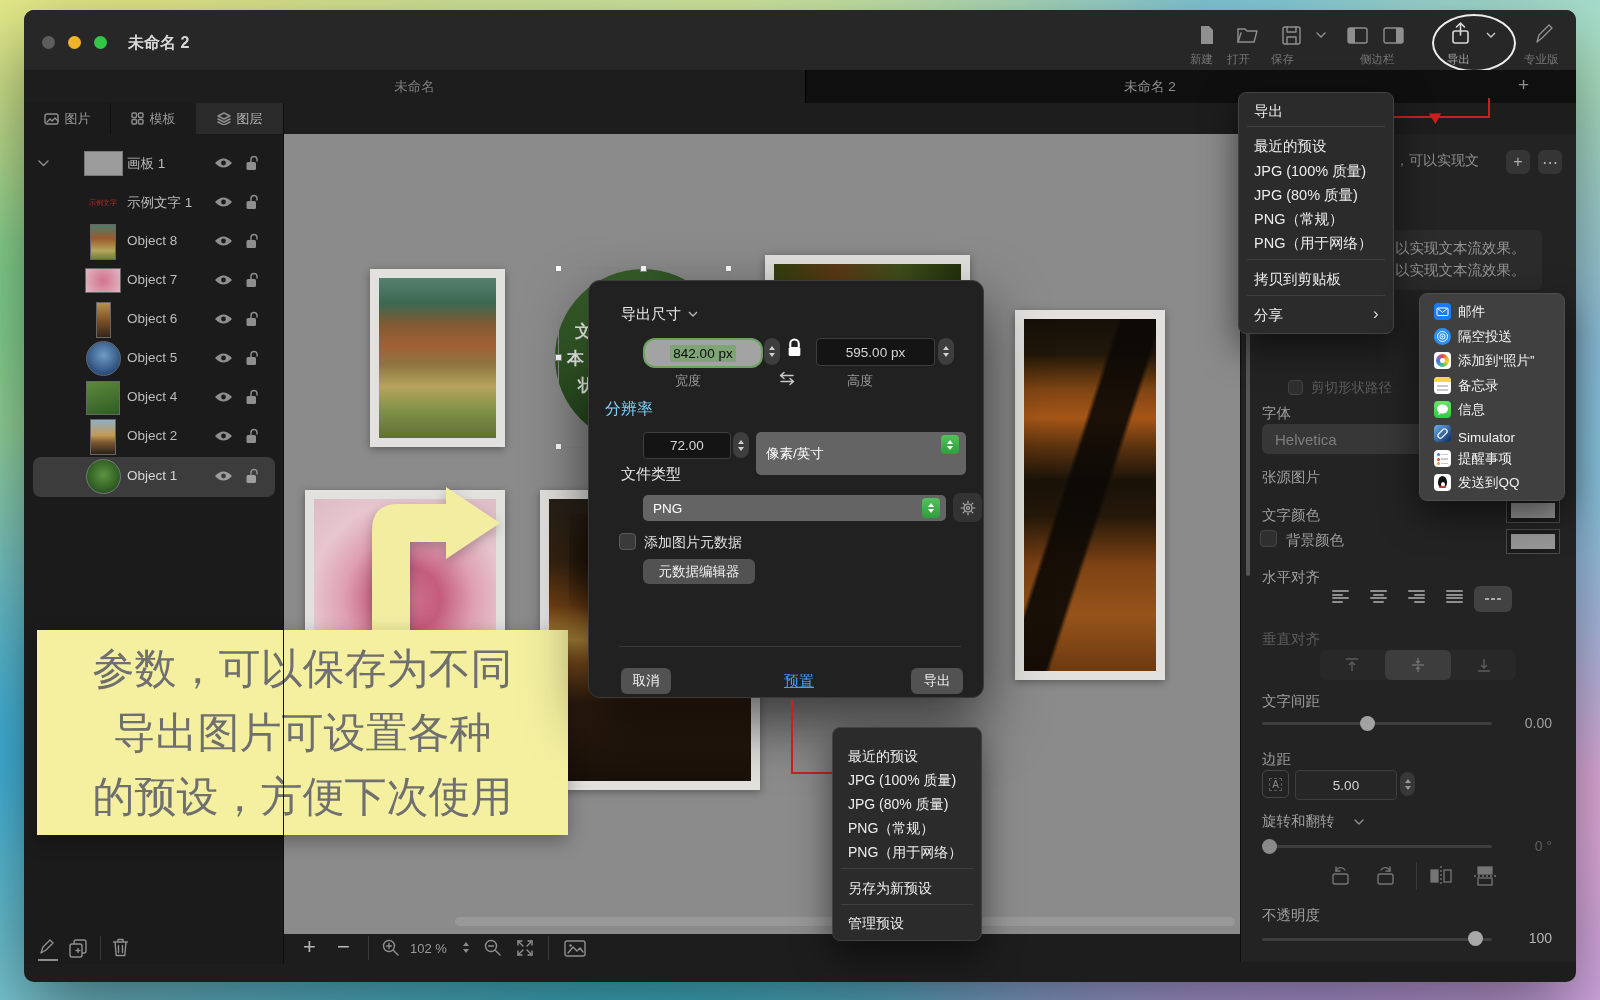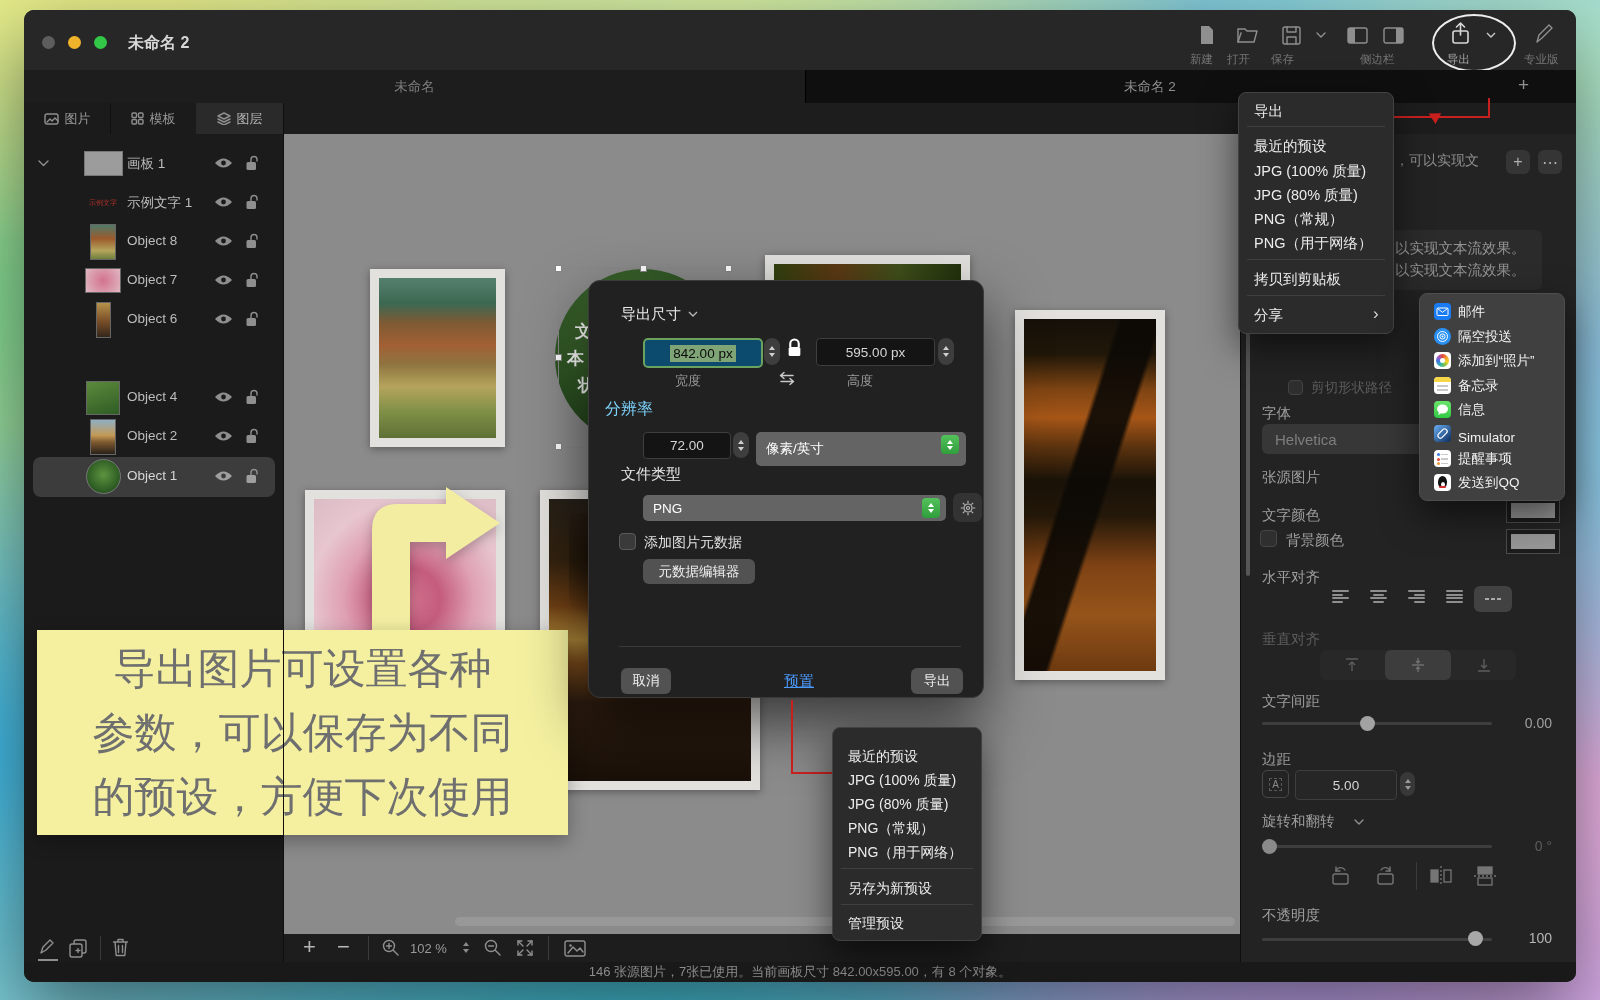--- a/index.html
+++ b/index.html
@@ -275,20 +275,38 @@
         </svg>
       </div>
     <div class="llock">
         <svg width="15" height="16" viewBox="0 0 15 16">
           <path d="M6 7V4.5a3 3 0 0 1 6 0V6" class="s" stroke-width="1.6"></path>
           <rect x="1.5" y="7" width="9.5" height="8" rx="1.5" fill="#8f8f8f"></rect>
         </svg>
       </div>
   </div>
 
+  <div class="lrow" style="top:339px">
+    <div class="lthumb">
+        <div style="width:33px;height:33px;border-radius:50%;border:1px solid #666;background:radial-gradient(circle at 50% 40%,#6f9cc4,#2e4f7e 70%,#1d3a5e)"></div>
+      </div>
+    <div class="lname">Object 5</div>
+    <div class="leye">
+        <svg width="19" height="12" viewBox="0 0 19 12">
+          <path d="M1 6Q9.5 -3 18 6 9.5 15 1 6z" fill="#8f8f8f"></path>
+          <circle cx="9.5" cy="6" r="2.4" fill="#1b1b1b"></circle>
+        </svg>
+      </div>
+    <div class="llock">
+        <svg width="15" height="16" viewBox="0 0 15 16">
+          <path d="M6 7V4.5a3 3 0 0 1 6 0V6" class="s" stroke-width="1.6"></path>
+          <rect x="1.5" y="7" width="9.5" height="8" rx="1.5" fill="#8f8f8f"></rect>
+        </svg>
+      </div>
+  </div>
 
   <div class="lrow" style="top:378px">
     <div class="lthumb">
         <div style="width:32px;height:32px;border:1px solid #666;background:linear-gradient(160deg,#5c8a3c,#2f5c24)"></div>
       </div>
     <div class="lname">Object 4</div>
     <div class="leye">
         <svg width="19" height="12" viewBox="0 0 19 12">
           <path d="M1 6Q9.5 -3 18 6 9.5 15 1 6z" fill="#8f8f8f"></path>
           <circle cx="9.5" cy="6" r="2.4" fill="#1b1b1b"></circle>
@@ -378,22 +396,22 @@
   <div class="handle" style="left:725px;top:354px"></div>
   <div class="handle" style="left:555px;top:443px"></div>
   <div class="handle" style="left:640px;top:443px"></div>
   <div class="handle" style="left:725px;top:443px"></div>
 
   <svg class="abs" style="left:364px;top:486px;filter:drop-shadow(0 4px 6px rgba(0,0,0,.25))" width="140" height="150" viewBox="0 0 140 150">
     <path d="M8 150 V44 Q8 18 34 18 H82 V1 L136 37 L82 73 V56 H46 V150 Z" fill="#f2eda1"></path>
   </svg>
 
   <div class="abs" style="left:37px;top:630px;width:531px;height:205px;background:#f4f0a0;display:flex;flex-direction:column;align-items:center;justify-content:center;box-shadow:0 6px 18px rgba(0,0,0,.3)">
+    <div style="font-size:42px;line-height:64px;color:#6f6f6f;white-space:nowrap">参数，可以保存为不同</div>
     <div style="font-size:42px;line-height:64px;color:#6f6f6f;white-space:nowrap">导出图片可设置各种</div>
-    <div style="font-size:42px;line-height:64px;color:#6f6f6f;white-space:nowrap">参数，可以保存为不同</div>
     <div style="font-size:42px;line-height:64px;color:#6f6f6f;white-space:nowrap">的预设，方便下次使用</div>
   </div>
 
   <div class="abs" style="left:455px;top:917px;width:780px;height:9px;border-radius:5px;background:#9a9a9a;opacity:.85"></div>
 
   <div class="abs" style="left:283px;top:103px;width:1px;height:861px;background:#0e0e0e"></div>
   <div class="abs" style="left:1240px;top:134px;width:1px;height:828px;background:#0e0e0e"></div>
 
   <div class="abs" style="left:1241px;top:134px;width:335px;height:828px;background:#232323"></div>
   <div class="abs" style="left:1246px;top:178px;width:4px;height:398px;border-radius:2px;background:#565656"></div>
@@ -621,34 +639,31 @@
   <div class="abs" style="left:564px;top:940px">
     <svg width="22" height="17" viewBox="0 0 22 17">
         <g class="s" stroke-width="1.3">
           <rect x="1" y="1" width="20" height="15" rx="2"></rect>
           <path d="M4 13l5-6 4 4 3-3 3 4"></path>
           <circle cx="6.5" cy="5.5" r="1.3" fill="#8f8f8f" stroke="none"></circle>
         </g>
       </svg>
   </div>
 
-  <div class="abs" style="left:24px;top:962px;width:1552px;height:20px;background:#191919;border-radius:0 0 10px 10px;display:flex;align-items:center;justify-content:center">
-    <span style="font-size:13px;color:#8c8c8c;white-space:nowrap">146 张源图片，7张已使用。当前画板尺寸 842.00x595.00，有 8 个对象。</span>
-  </div>
 
   <div class="abs" style="left:588px;top:280px;width:396px;height:418px;background:#212121;border:1px solid #3a3a3a;border-radius:12px;box-shadow:0 24px 60px rgba(0,0,0,.6);box-sizing:border-box">
 
     <div class="abs" style="left:32px;top:24px;display:flex;align-items:center;gap:7px">
       <span style="font-size:15px;color:#e8e8e8">导出尺寸</span>
       <svg width="10" height="7" viewBox="0 0 10 7">
           <path d="M1 1l4 4 4-4" style="stroke:#b5b5b5;fill:none;stroke-width:1.4"></path>
         </svg>
     </div>
 
-    <div class="field" style="left:54px;top:57px;width:116px;height:26px;background:#0c4a6e;border:2px solid #69a35e;border-radius:5px">
+    <div class="field" style="left:54px;top:57px;width:116px;height:26px;background:#a3a3a3;border:2px solid #69a35e;border-radius:12px">
       <span style="background:#7fa577;color:#0a0a0a;padding:1px 3px">842.00 px</span>
     </div>
     <div class="stepper" style="left:175px;top:57px;width:16px;height:27px">
         <div class="tri-u"></div>
         <div class="tri-d"></div>
       </div>
     <div class="abs" style="left:197px;top:55px">
       <svg width="17" height="24" viewBox="0 0 16 20">
           <path d="M4 9V6a4 4 0 0 1 8 0v3" stroke="#fff" stroke-width="2" fill="none"></path>
           <rect x="2.5" y="9" width="11" height="8.5" rx="1.5" fill="#fff"></rect>
@@ -674,21 +689,21 @@
     <span class="abs" style="left:258px;top:91px;font-size:13px;color:#9a9a9a">高度</span>
 
     <span class="abs" style="left:16px;top:118px;font-size:16px;color:#7dd3fc">分辨率</span>
     <div class="field" style="left:54px;top:151px;width:86px;height:25px">
       <span>72.00</span>
     </div>
     <div class="stepper" style="left:144px;top:151px;width:16px;height:26px">
         <div class="tri-u"></div>
         <div class="tri-d"></div>
       </div>
-    <div class="gdd" style="left:167px;top:151px;width:210px;height:34px">
+    <div class="gdd" style="left:167px;top:151px;width:210px;height:43px">
       <span>像素/英寸</span>
     </div>
     <div class="gstep" style="left:352px;top:154px;width:18px;height:19px">
         <div class="tri-u"></div>
         <div class="tri-d"></div>
       </div>
 
     <span class="abs" style="left:32px;top:184px;font-size:15px;color:#e8e8e8">文件类型</span>
     <div class="gdd" style="left:54px;top:214px;width:303px;height:26px">
       <span>PNG</span>

